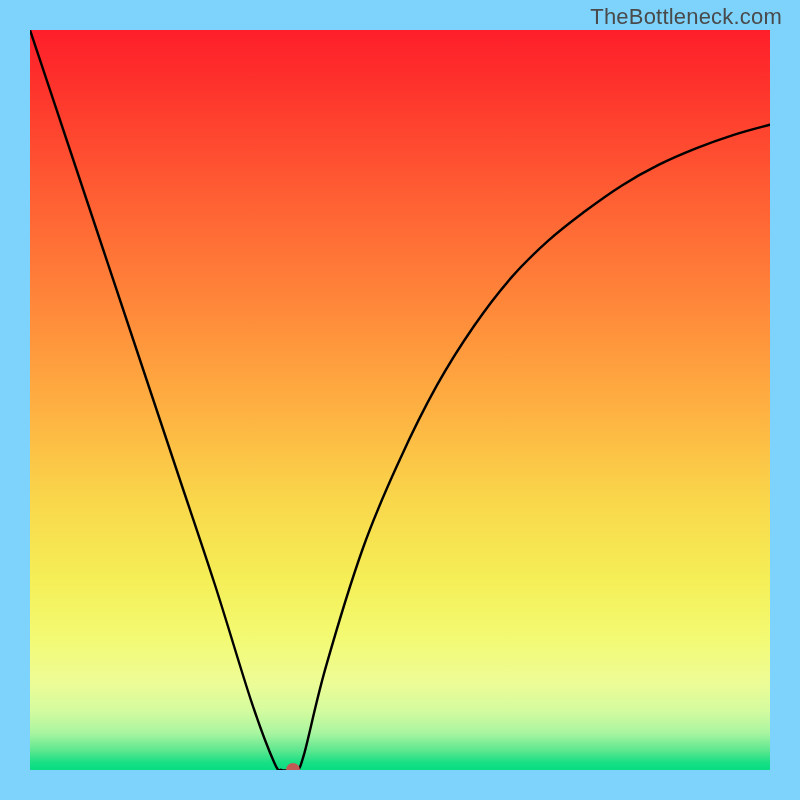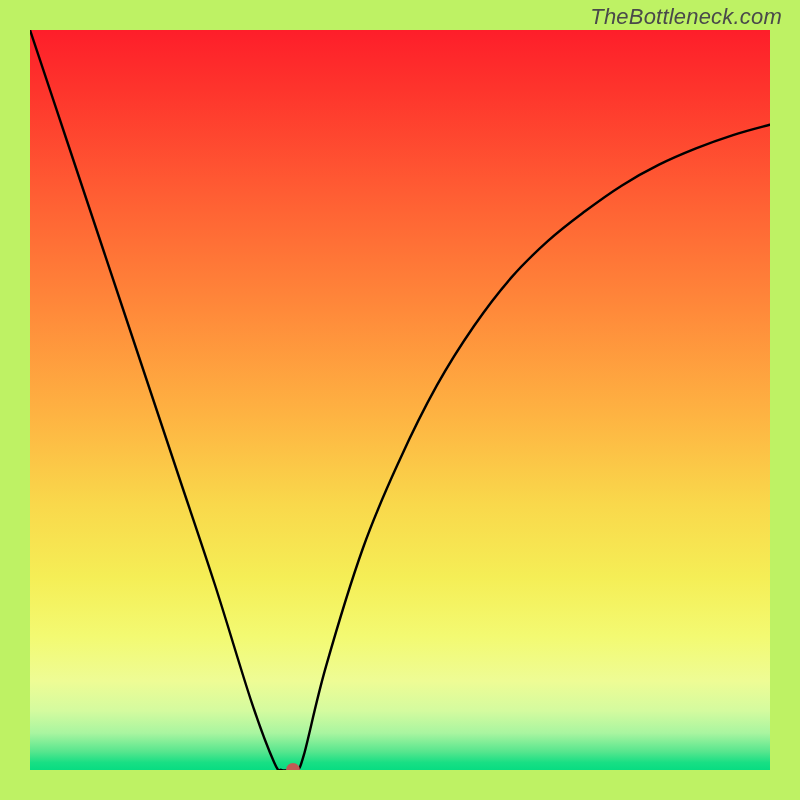--- a/index.html
+++ b/index.html
@@ -8,22 +8,21 @@
     width: 800px;
     height: 800px;
     overflow: hidden;
     background: #000;
     font-family: Arial, Helvetica, sans-serif;
   }
   .frame {
     position: relative;
     width: 800px;
     height: 800px;
-    background: #bef264;
-    font-style: italic;
+    background: #7dd3fc;
   }
   .watermark {
     position: absolute;
     top: 4px;
     right: 18px;
     color: #4a4a4a;
     font-size: 22px;
     font-weight: 400;
     letter-spacing: 0.2px;
     z-index: 10;

